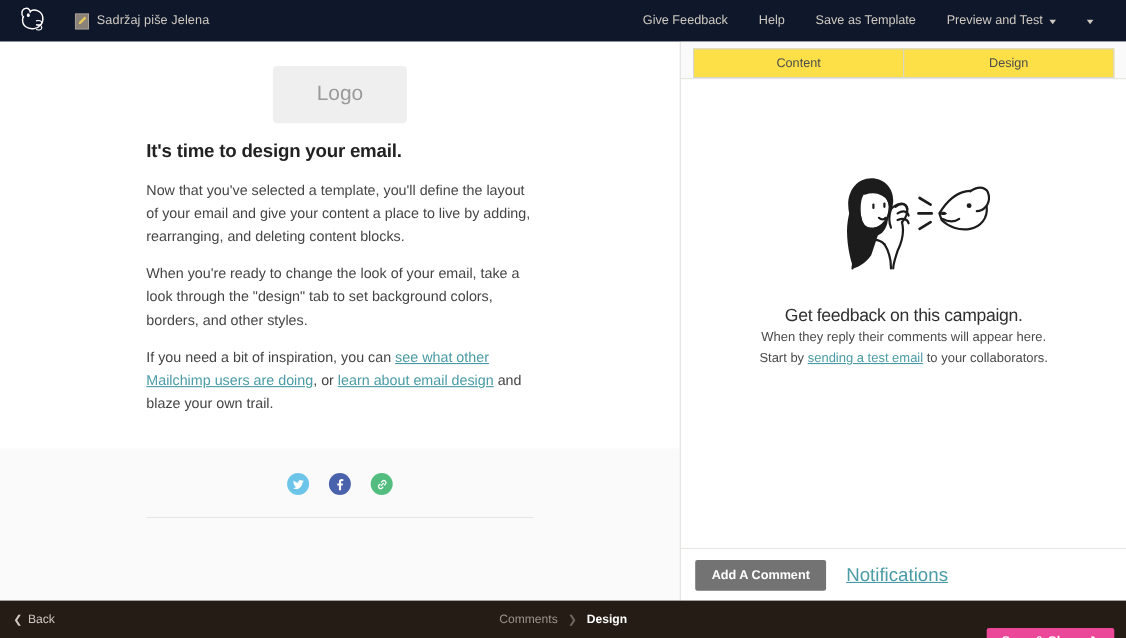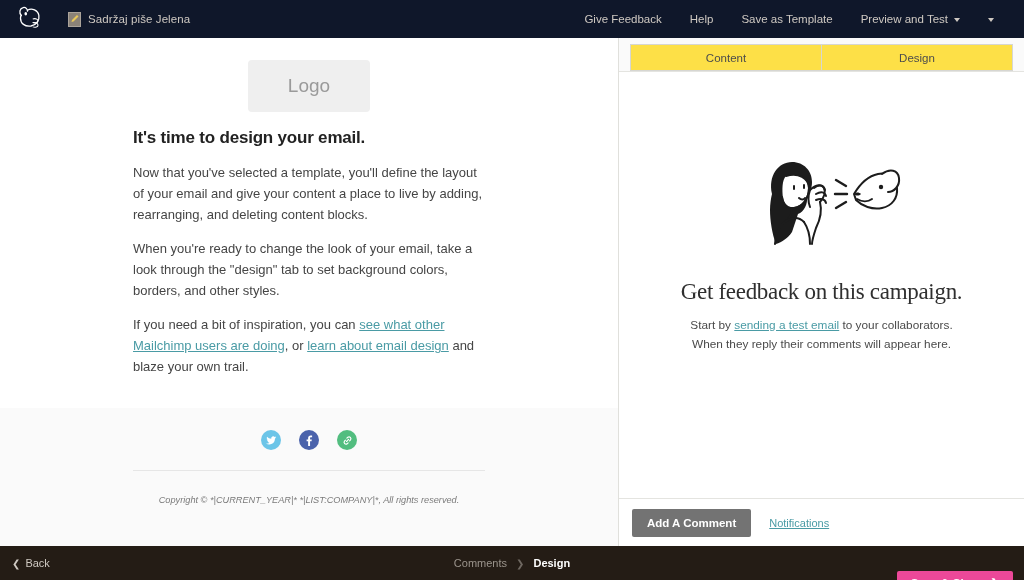--- a/index.html
+++ b/index.html
@@ -227,26 +227,24 @@
     overflow: hidden;
   }
   .empty-state {
     position: absolute;
     top: 82px; left: 0; right: 0;
     text-align: center;
     padding: 0 20px;
   }
   .illus { display: block; margin: 0 auto 30px; }
   .empty-state h2 {
-    font-size: 23px;
+    font-size: 16px;
     font-weight: 400;
     color: #2f2f2f;
-    margin-bottom: 11px;
     letter-spacing: -.3px;
-    font-family: Liberation Serif, serif;
   }
   .empty-state p {
     font-size: 11.8px;
     color: #4a4a4a;
     line-height: 1.65;
   }
   .empty-state a { color: #4a9ba5; text-decoration: underline; }
 
   .panel-actions {
     flex: none;
@@ -263,21 +261,21 @@
     color: #ffffff;
     font-size: 11.5px;
     font-weight: bold;
     border: none;
     border-radius: 2px;
     padding: 8px 15px;
     cursor: pointer;
     font-family: inherit;
   }
   .link-notify {
-    font-size: 11px;
+    font-size: 17px;
     color: #4a9ba5;
     text-decoration: underline;
     cursor: pointer;
   }
 
   
   .bottombar {
     position: absolute;
     bottom: 0; left: 0;
     width: 1024px; height: 34px;
@@ -408,21 +406,20 @@
                 <path d="M7.1 4.6l1.4-1.4a2.8 2.8 0 013.9 3.9l-1.4 1.4"></path>
                 <path d="M8.9 11.4l-1.4 1.4a2.8 2.8 0 01-3.9-3.9l1.4-1.4"></path>
               </g>
             </svg>
         </span>
       </div>
 
       <div class="footer-rule"></div>
 
       <div class="email-footer">
-        <div class="fline ital">Copyright © *|CURRENT_YEAR|* *|LIST:COMPANY|*, All rights reserved.</div>
         <div class="gap"></div>
 
       </div>
 
     </div>
   </div>
 
   <div class="panel">
     <div class="tabs">
       <div class="tab">
@@ -478,22 +475,22 @@
           </g>
           <g fill="#1c1c1c">
             <circle cx="139" cy="33" r="2.2"></circle>
             <path d="M112 40 C114 38 117 38 119 40 C117 42 114 42 112 40 Z"></path>
           </g>
           <g fill="none" stroke="#1c1c1c" stroke-width="2" stroke-linecap="round">
             <path d="M115 45 C120 48 126 48 130 45"></path>
           </g>
         </svg>
         <h2>Get feedback on this campaign.</h2>
+        <p>When they reply their comments will appear here.</p>
         <p><span>Start by </span><a>sending a test email</a><span> to your collaborators.</span></p>
-        <p>When they reply their comments will appear here.</p>
       </div>
     </div>
 
     <div class="panel-actions">
       <button class="btn-comment">Add A Comment</button>
       <span class="link-notify">Notifications</span>
     </div>
   </div>
 
 </div>

